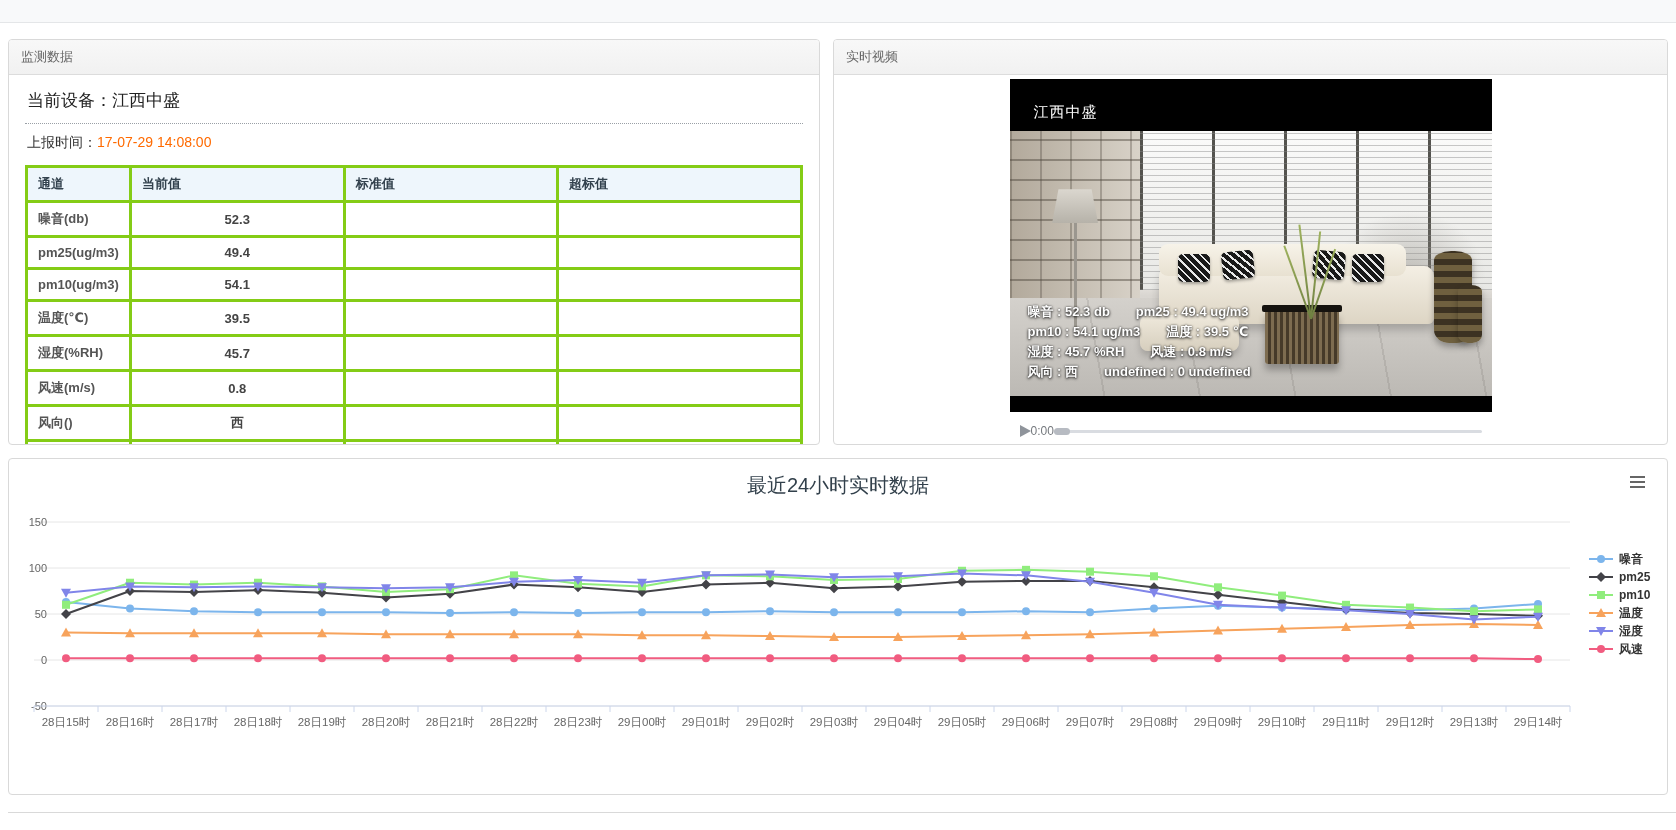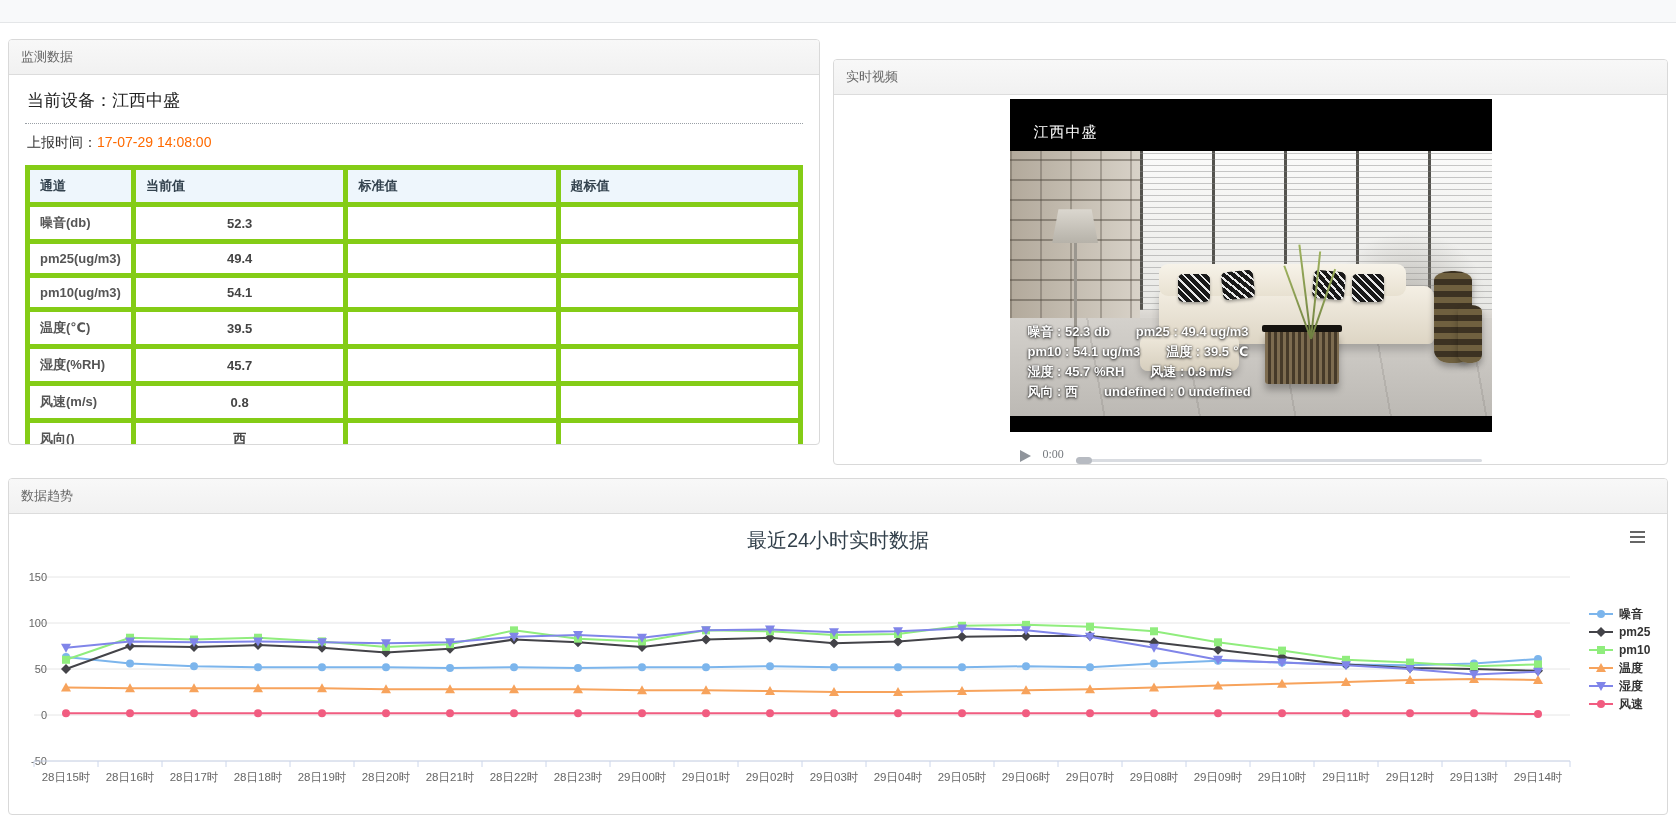--- a/index.html
+++ b/index.html
@@ -22,31 +22,31 @@
     padding:8px 12px; font-size:13px; color:#666;
   }
 
   
   .panel-monitor { width:812px; flex:none; height:406px; }
   .panel-monitor .panel-body { padding:4px 16px 0 16px; }
   .device-line { font-size:17px; color:#222; padding:10px 2px 11px 2px; border-bottom:1px dotted #9aa0a6; }
   .report-line { font-size:14px; color:#333; padding:10px 2px 11px 2px; }
   .report-time { color:#ff6a00; }
   table.mon { width:100%; border-collapse:collapse; font-size:13px; margin-top:2px; }
-  table.mon th, table.mon td { border:5px solid #84cc16; padding:7px 10px; }
+  table.mon th, table.mon td { border:3px solid #84cc16; padding:7px 10px; }
   table.mon thead th { background:#eef6fc; color:#33424e; font-weight:bold; text-align:left; }
   table.mon thead th.col-channel { text-align:left; width:12%; }
   table.mon th.col-current { width:28%; }
   table.mon th.col-standard { width:28%; }
   table.mon th.col-exceed { width:32%; }
   table.mon td { color:#444; text-align:center; height:17px;font-weight:bold; }
   table.mon td.cell-channel { text-align:left; color:#555; }
 
   
-  .panel-video { flex:1; height:406px;margin-top:20px; }
+  .panel-video { flex:1; height:406px; }
   .panel-video .panel-body { padding:0; }
   .video-box { position:relative; width:482px; height:333px; background:#000; margin:4px auto 0 auto; }
   .video-title { position:absolute; top:24px; left:24px; z-index:6; color:#fff; font-size:15px; letter-spacing:1px; }
   .scene { position:absolute; left:0; right:0; top:52px; height:265px; overflow:hidden;
     background:linear-gradient(#efede9 0%,#e7e4df 58%,#d9d6d1 62%,#cac7c2 100%); }
   .window-wall { position:absolute; left:27%; right:0; top:0; height:60%;
     background:
       repeating-linear-gradient(0deg, rgba(135,135,135,.45) 0 1px, rgba(255,255,255,0) 1px 6px),
       repeating-linear-gradient(90deg, #54534e 0 3px, rgba(0,0,0,0) 3px 72px),
       linear-gradient(#fbfbfa,#e8e8e5);
@@ -95,21 +95,21 @@
   .plant span:nth-child(4){ transform:rotate(19deg); height:78%; }
   .vase { position:absolute; right:4%; bottom:20%; width:38px; height:92px; z-index:3;
     background:repeating-linear-gradient(0deg,#6f603f 0 6px,#3c3222 6px 12px);
     border-radius:45% 45% 40% 40% / 10% 10% 14% 14%;
     box-shadow:0 4px 6px rgba(0,0,0,.3); }
   .vase.small { right:2%; width:24px; height:58px; bottom:20%; }
   .overlay { position:absolute; left:18px; bottom:30px; z-index:7; color:#fff;
     font-size:13px; font-weight:bold; line-height:20px;
     text-shadow:0 1px 3px rgba(0,0,0,.85), 0 0 2px rgba(0,0,0,.6); }
   .player-bar { width:482px; height:22px; margin:8px auto 0 auto;
-    display:flex; align-items:flex-end; gap:12px; padding:0 10px;font-family:Liberation Serif, serif; }
+    display:flex; align-items:center; padding:0 10px; }
   .play-icon { width:0; height:0; border-left:11px solid #8f949b;
     border-top:6px solid transparent; border-bottom:6px solid transparent; cursor:pointer; }
   .player-time { color:#75797e; font-size:12px; }
   .player-track { flex:1; height:3px; background:#d9dce1; border-radius:2px; position:relative; cursor:pointer; }
   .player-track:before { content:''; position:absolute; left:0; top:-2px; width:16px; height:7px;
     background:#b7bbc2; border-radius:4px; }
 
   
   .panel-trend { margin-top:13px; height:337px; }
   .panel-trend .panel-body { position:relative; padding:4px 8px 0 8px; }
@@ -238,21 +238,20 @@
         <div class="player-bar">
           <div class="play-icon"></div>
           <div class="player-time">0:00</div>
           <div class="player-track"></div>
         </div>
       </div>
     </div>
   </div>
 
   <div class="panel panel-trend">
-    <div class="panel-header">数据趋势</div>
     <div class="panel-body">
       <div class="chart-title">最近24小时实时数据</div>
       <div class="chart-menu">
           <span></span>
           <span></span>
           <span></span>
         </div>
       <svg id="trend-chart" viewBox="0 0 1652 237" xmlns="http://www.w3.org/2000/svg">
           <line x1="17" x2="1553" y1="204" y2="204" stroke="#e6e6e6" stroke-width="1"></line>
           <text x="30" y="208" text-anchor="end" fill="#666" font-size="11">-50</text>

